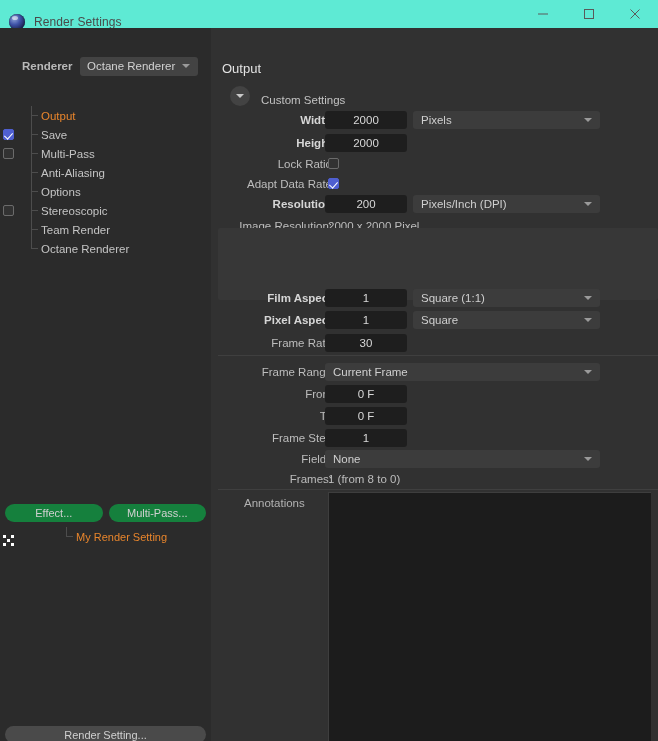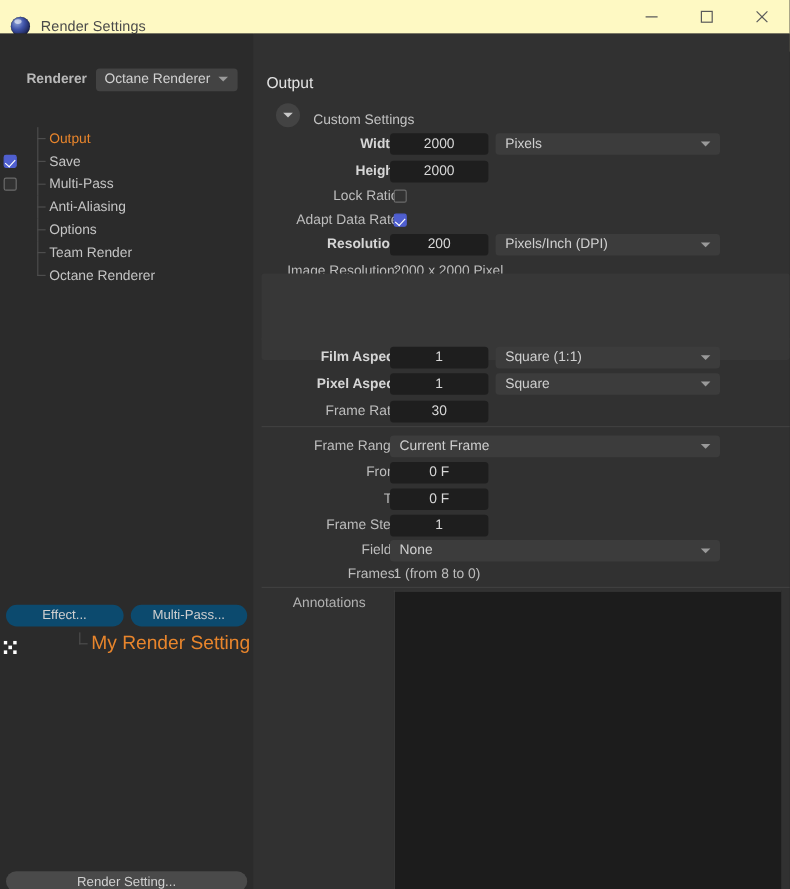--- a/index.html
+++ b/index.html
@@ -6,21 +6,21 @@
   html, body {
     width: 658px; height: 741px;
     background: #2b2b2b;
     font-family: "Liberation Sans", sans-serif;
     overflow: hidden;
   }
 
   
   #titlebar {
     position: absolute; left: 0; top: 0; width: 658px; height: 43px;
-    background: #fef9c3;
+    background: #5eead4;
     display: flex; align-items: center;
   }
   #app-icon {
     width: 16px; height: 16px; margin-left: 9px; margin-right: 9px;
     border-radius: 50%;
     background: radial-gradient(circle at 33% 30%, #8fa4d8 0%, #3f53a8 38%, #1b2352 75%, #0d1130 100%);
     box-shadow: inset 0 0 1px #000;
     flex: none;
   }
   #app-icon::after {
@@ -115,42 +115,42 @@
     margin-left: 41px; font-size: 11.5px; color: #c4c4c4; white-space: nowrap;
   }
   .tree-row.active .tree-label { color: #e8852c; }
 
   
   #left-buttons {
     position: absolute; left: 0; top: 476px; width: 211px; height: 20px;
     display: flex; gap: 6px; padding: 0 5px;
   }
   .pill {
-    flex: 1; height: 18px; background: #0c4a6e; border-radius: 9px;
+    flex: 1; height: 18px; background: #15803d; border-radius: 9px;
     display: flex; align-items: center; justify-content: center;
     font-size: 11px; color: #d0d0d0;
   }
   #my-setting-row {
     position: absolute; left: 0; top: 499px; width: 211px; height: 19px;
     display: flex; align-items: center;
   }
   #move-icon { position: absolute; left: 3px; top: 5px; width: 11px; height: 11px; }
   #my-setting-row .tree-stub2 {
     position: absolute; left: 66px; top: 0; width: 8px; height: 19px;
   }
   #my-setting-row .tree-stub2::before {
     content: ""; position: absolute; left: 0; top: 0; height: 10px; width: 1px;
     background: #4d4d4d;
   }
   #my-setting-row .tree-stub2::after {
     content: ""; position: absolute; left: 0; top: 9px; width: 7px; height: 1px;
     background: #4d4d4d;
   }
   #my-setting-label {
-    margin-left: 76px; font-size: 16px; color: #e8852c;
+    margin-left: 76px; font-size: 11px; color: #e8852c;
   }
 
   #render-setting-btn {
     position: absolute; left: 5px; top: 698px; width: 201px; height: 17px;
     background: #4a4a4a; border-radius: 9px;
     display: flex; align-items: center; justify-content: center;
     font-size: 11px; color: #d0d0d0;
   }
 
   
@@ -306,20 +306,25 @@
       <div class="tree-row">
         <span class="tree-stub"></span>
         <span class="tree-label">Anti-Aliasing</span>
       </div>
 
       <div class="tree-row">
         <span class="tree-stub"></span>
         <span class="tree-label">Options</span>
       </div>
 
+      <div class="tree-row">
+        <span class="tree-cb"></span>
+        <span class="tree-stub"></span>
+        <span class="tree-label">Stereoscopic</span>
+      </div>
 
       <div class="tree-row">
         <span class="tree-stub"></span>
         <span class="tree-label">Team Render</span>
       </div>
 
 
       <div class="tree-row">
         <span class="tree-stub"></span>
         <span class="tree-label">Octane Renderer</span>

